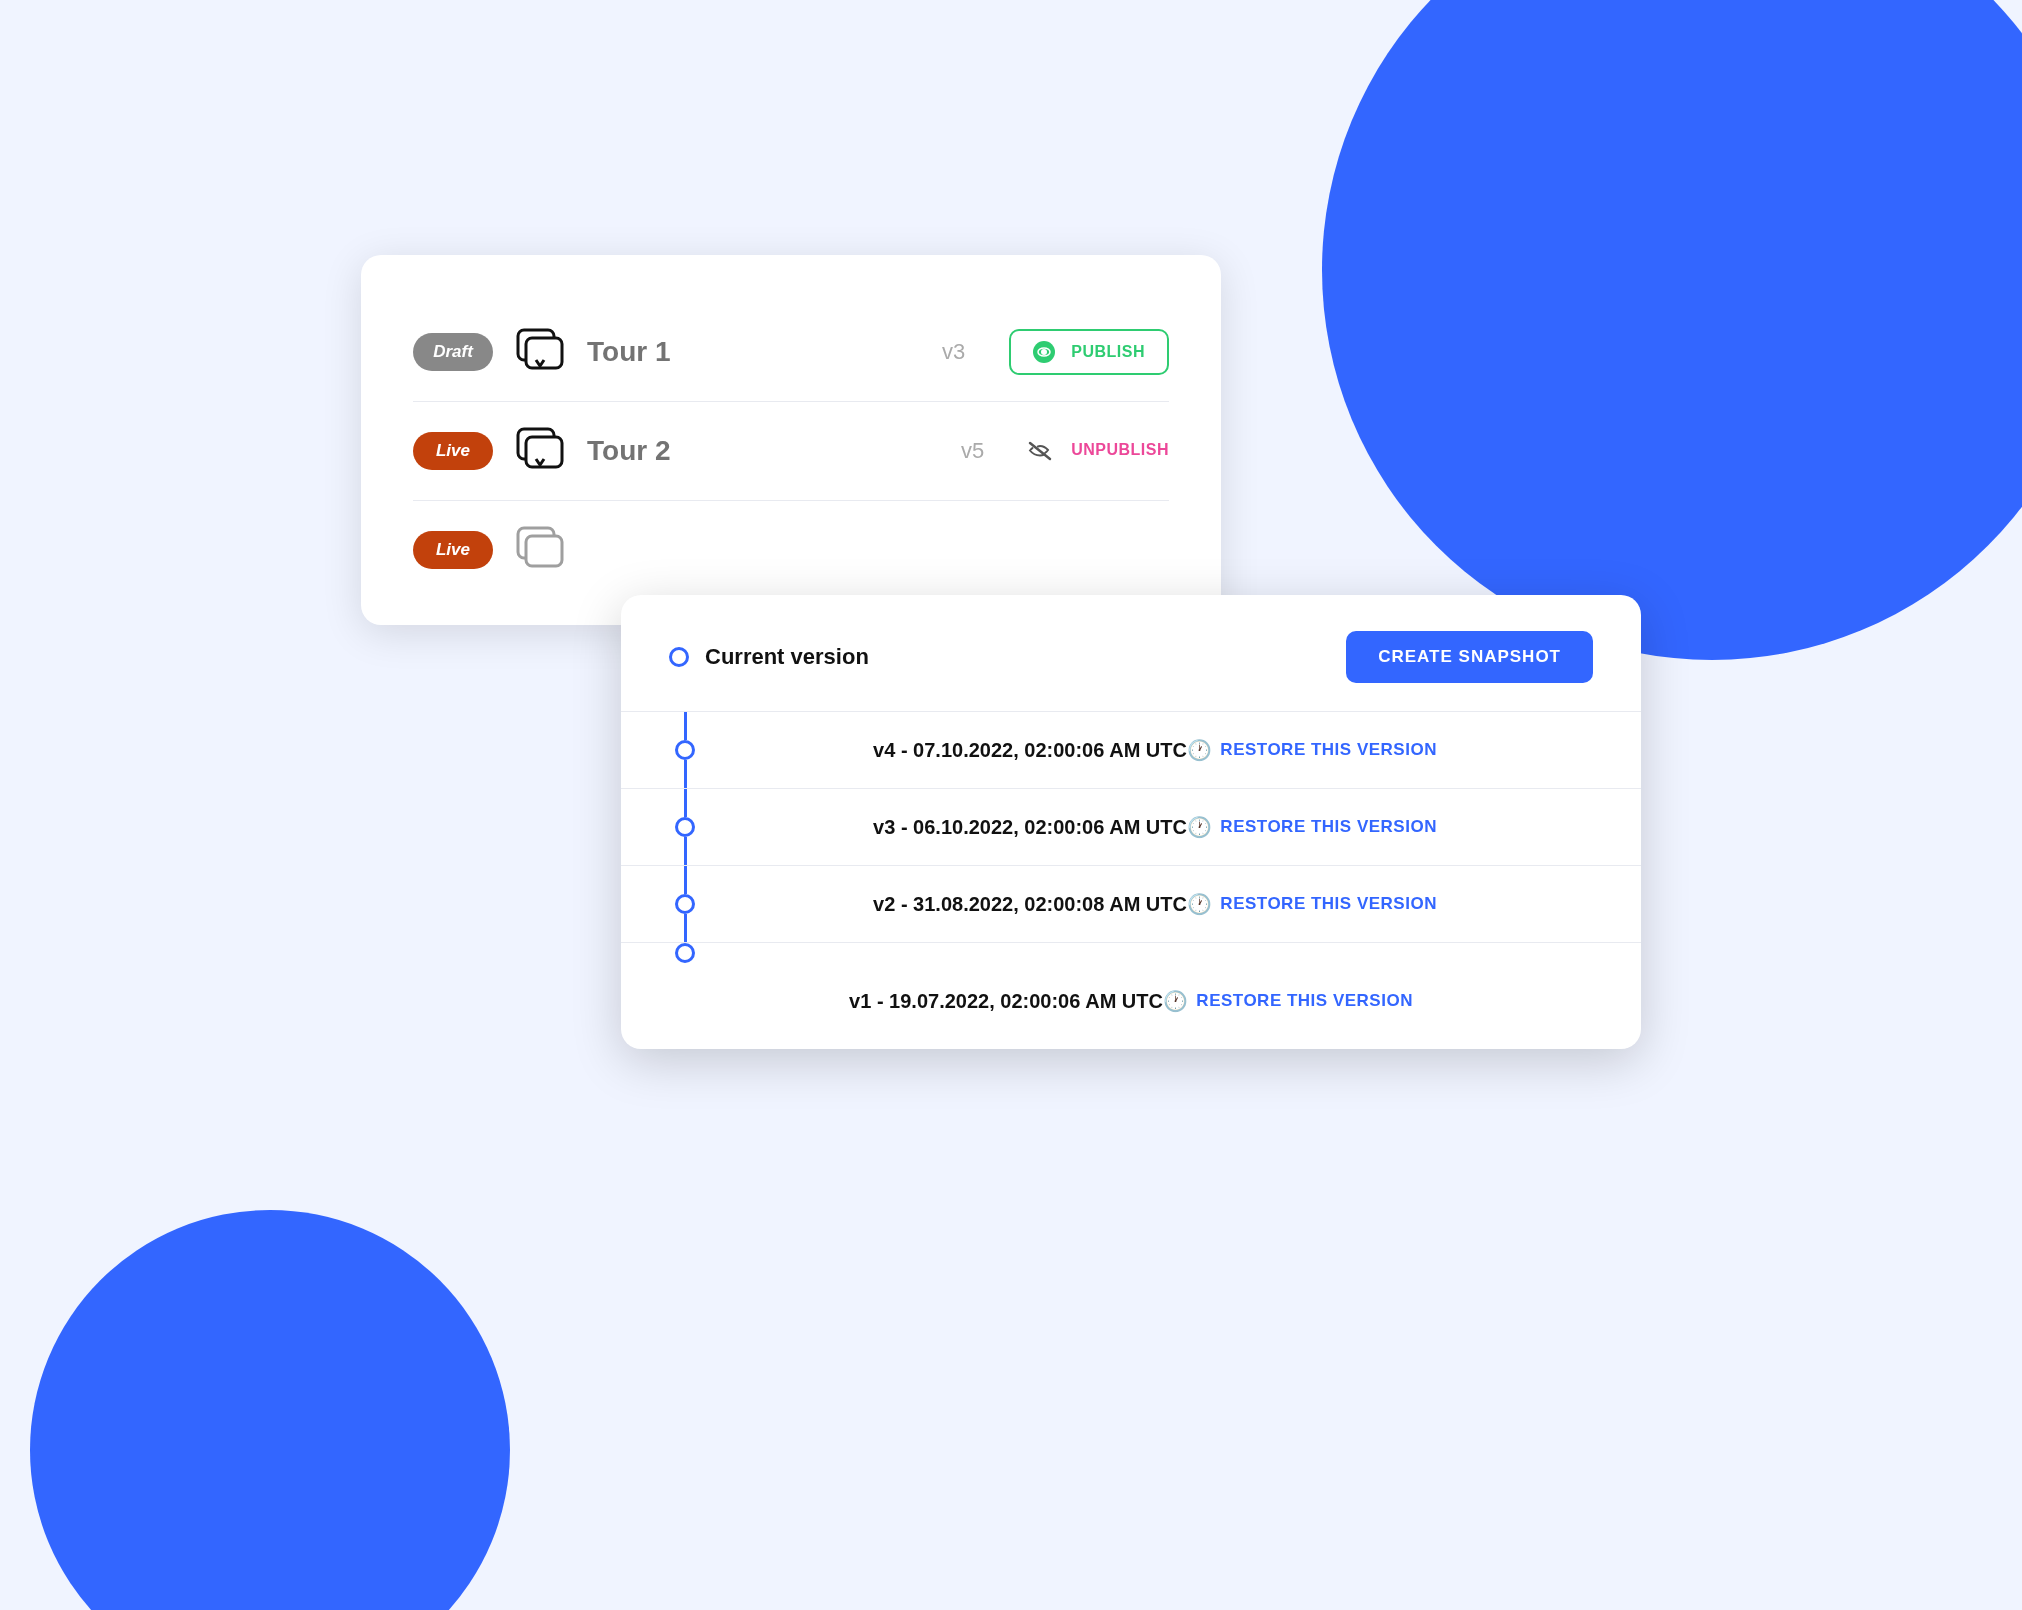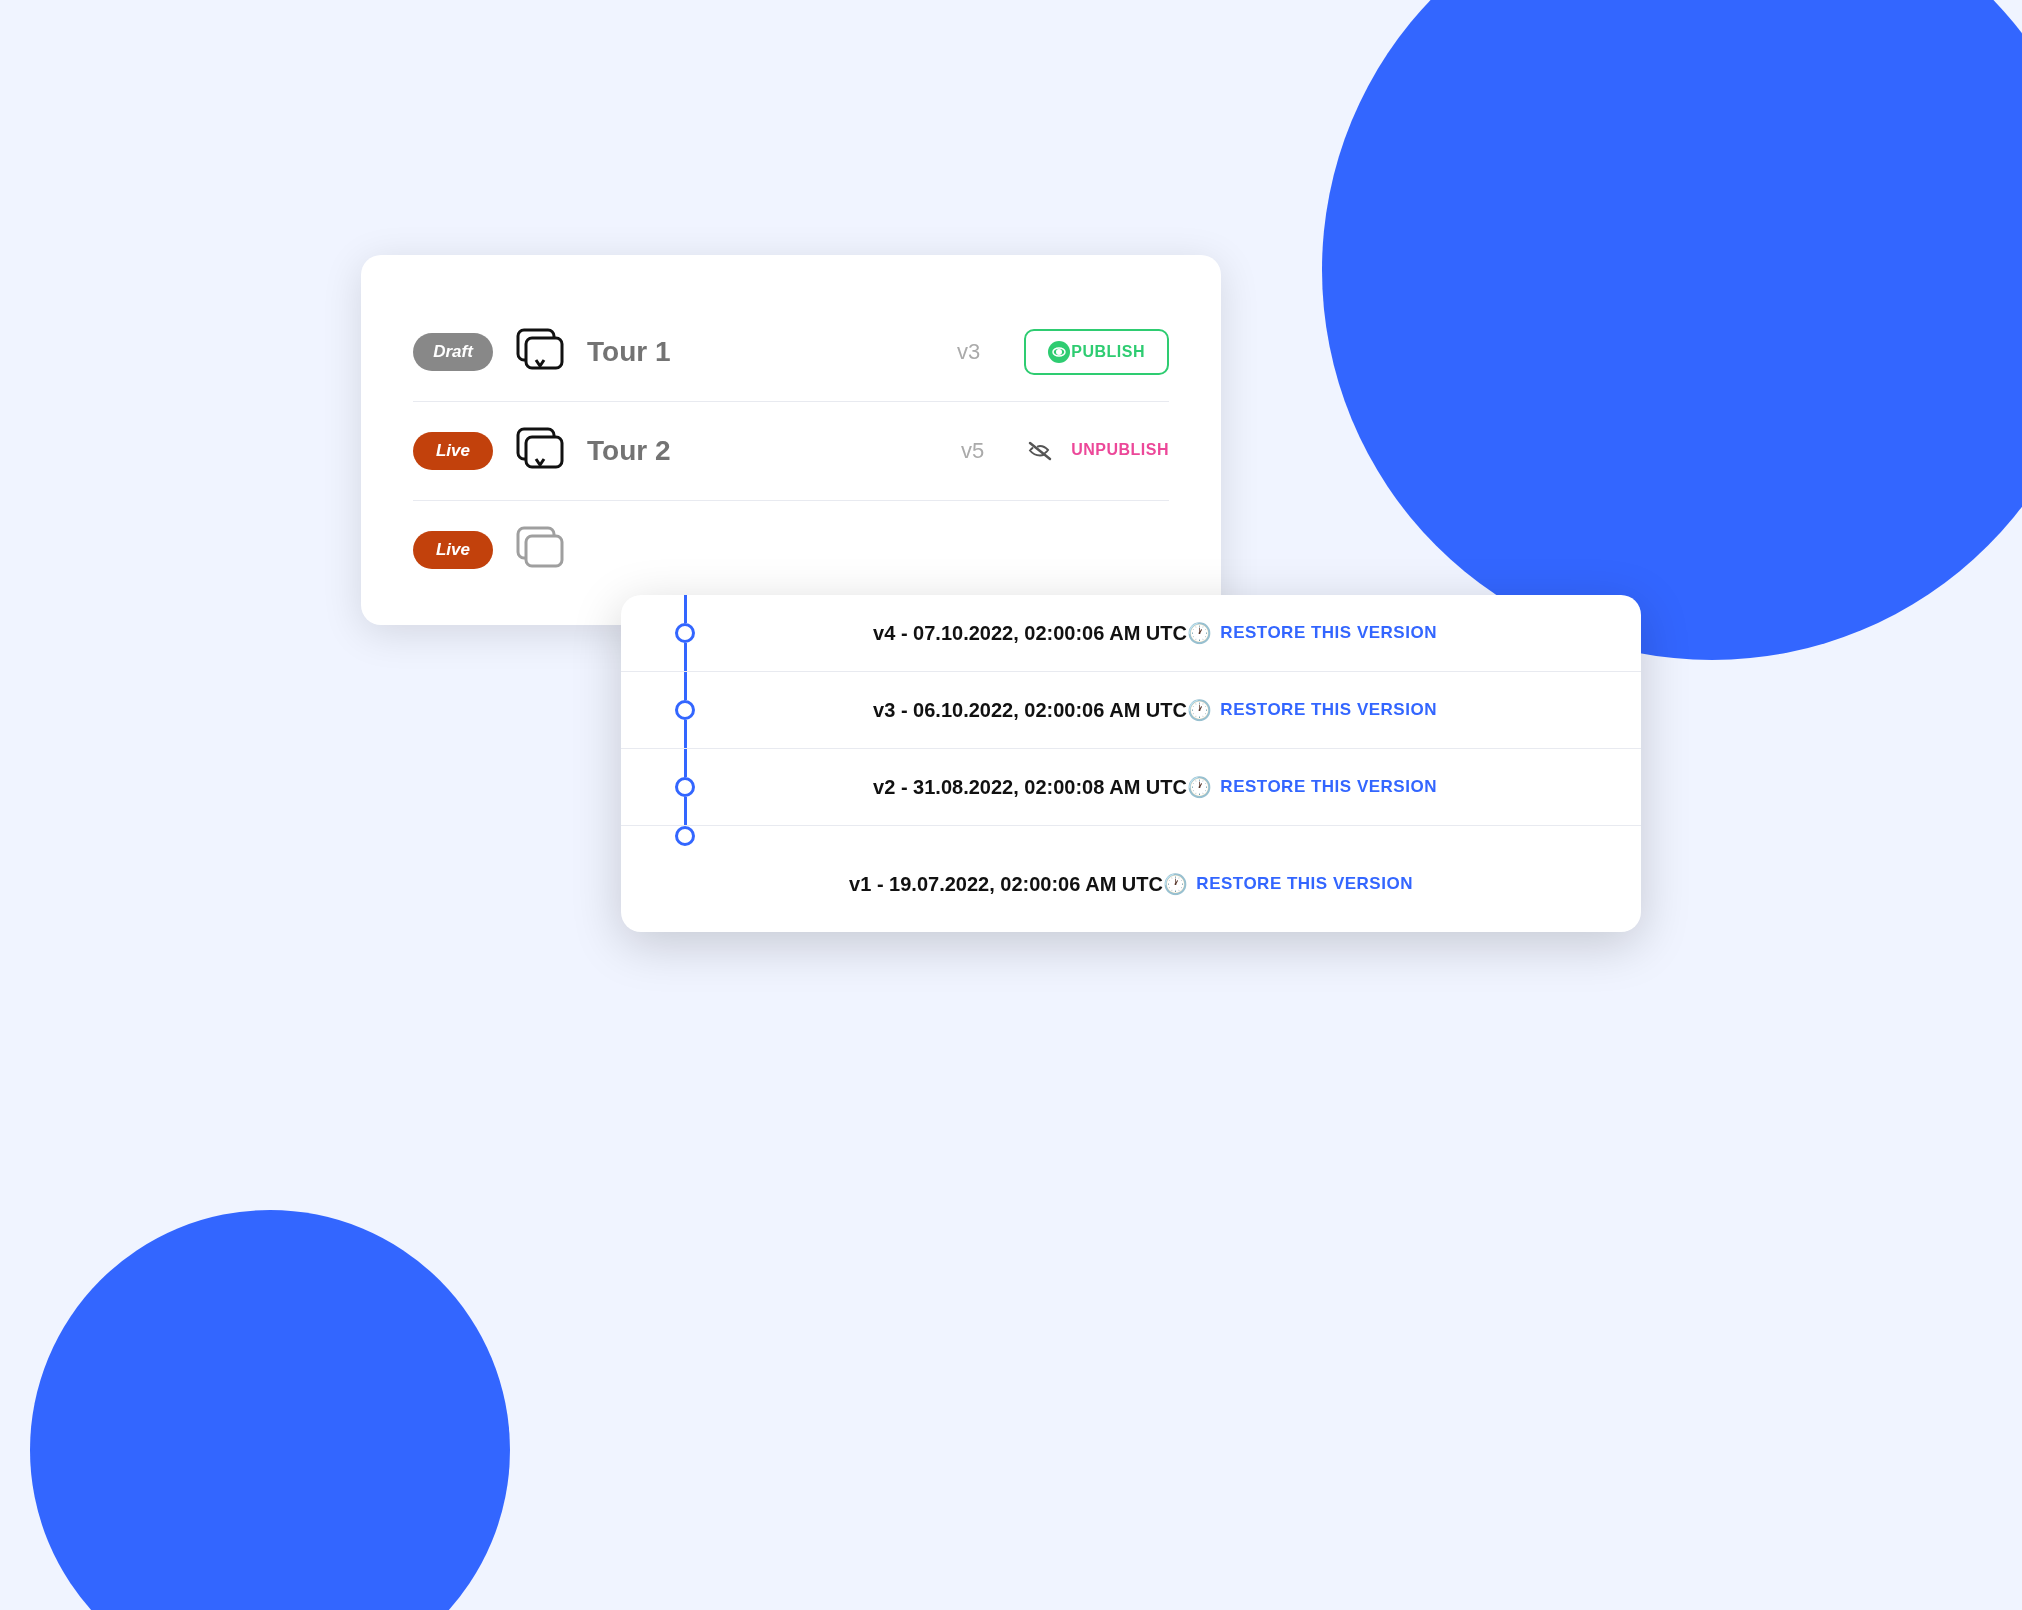--- a/index.html
+++ b/index.html
@@ -128,21 +128,21 @@
     .publish-btn {
       border: 2.5px solid #2ecc71;
       background: #fff;
       color: #2ecc71;
       border-radius: 10px;
       padding: 10px 22px;
       font-size: 16px;
       font-weight: 700;
       display: flex;
       align-items: center;
-      gap: 1px;
+      gap: 16px;
       cursor: pointer;
       letter-spacing: 0.5px;
     }
 
     .publish-btn .eye-icon {
       width: 22px;
       height: 22px;
       background: #2ecc71;
       border-radius: 50%;
       display: flex;
@@ -351,20 +351,27 @@
         <svg viewBox="0 0 52 52" fill="none" xmlns="http://www.w3.org/2000/svg">
           <rect x="4" y="4" width="36" height="30" rx="6" stroke="#111" stroke-width="3" fill="none"></rect>
           <rect x="12" y="12" width="36" height="30" rx="6" stroke="#111" stroke-width="3" fill="white"></rect>
         </svg>
       </div>
     </div>
   </div>
 
   <div class="snapshot-card">
 
+    <div class="snapshot-header">
+      <div class="current-version-label">
+        <div class="timeline-dot-blue"></div>
+        <span>Current version</span>
+      </div>
+      <button class="create-snapshot-btn">CREATE SNAPSHOT</button>
+    </div>
 
     <div class="snapshot-list">
 
       <div class="snap-row">
         <div class="tl-container">
           <div class="tl-segment-top"></div>
           <div class="tl-dot-ring"></div>
           <div class="tl-segment-bottom"></div>
         </div>
         <div class="snap-content">

